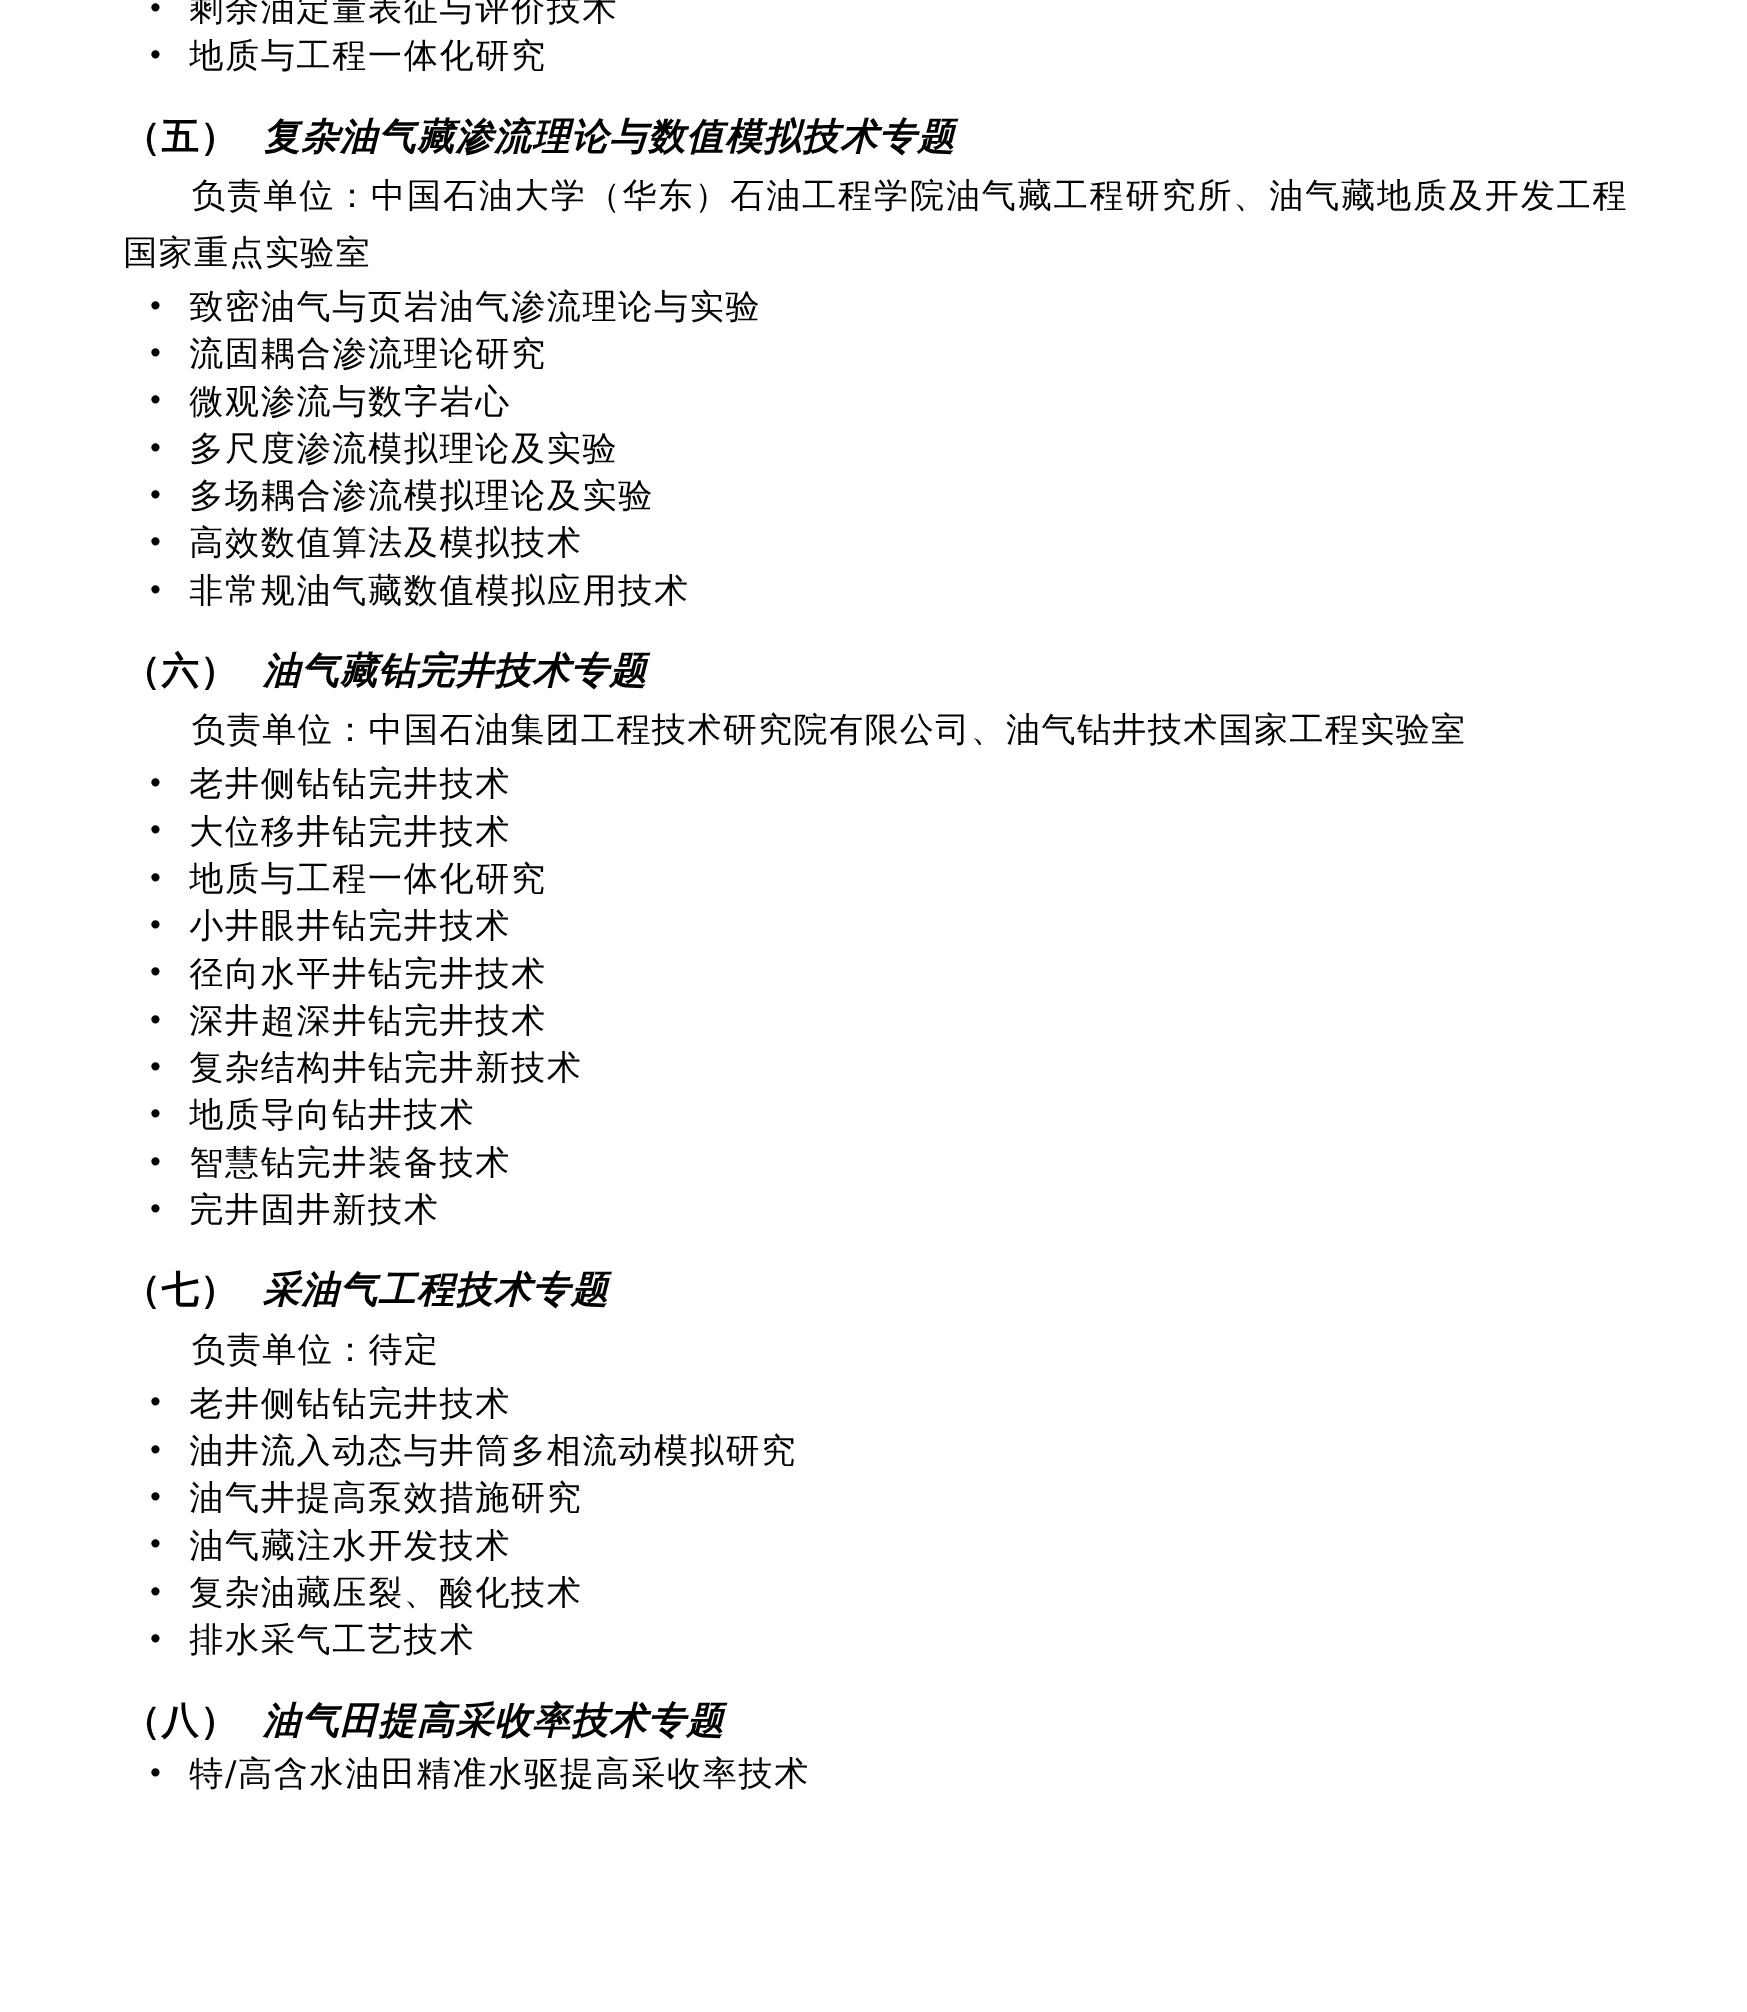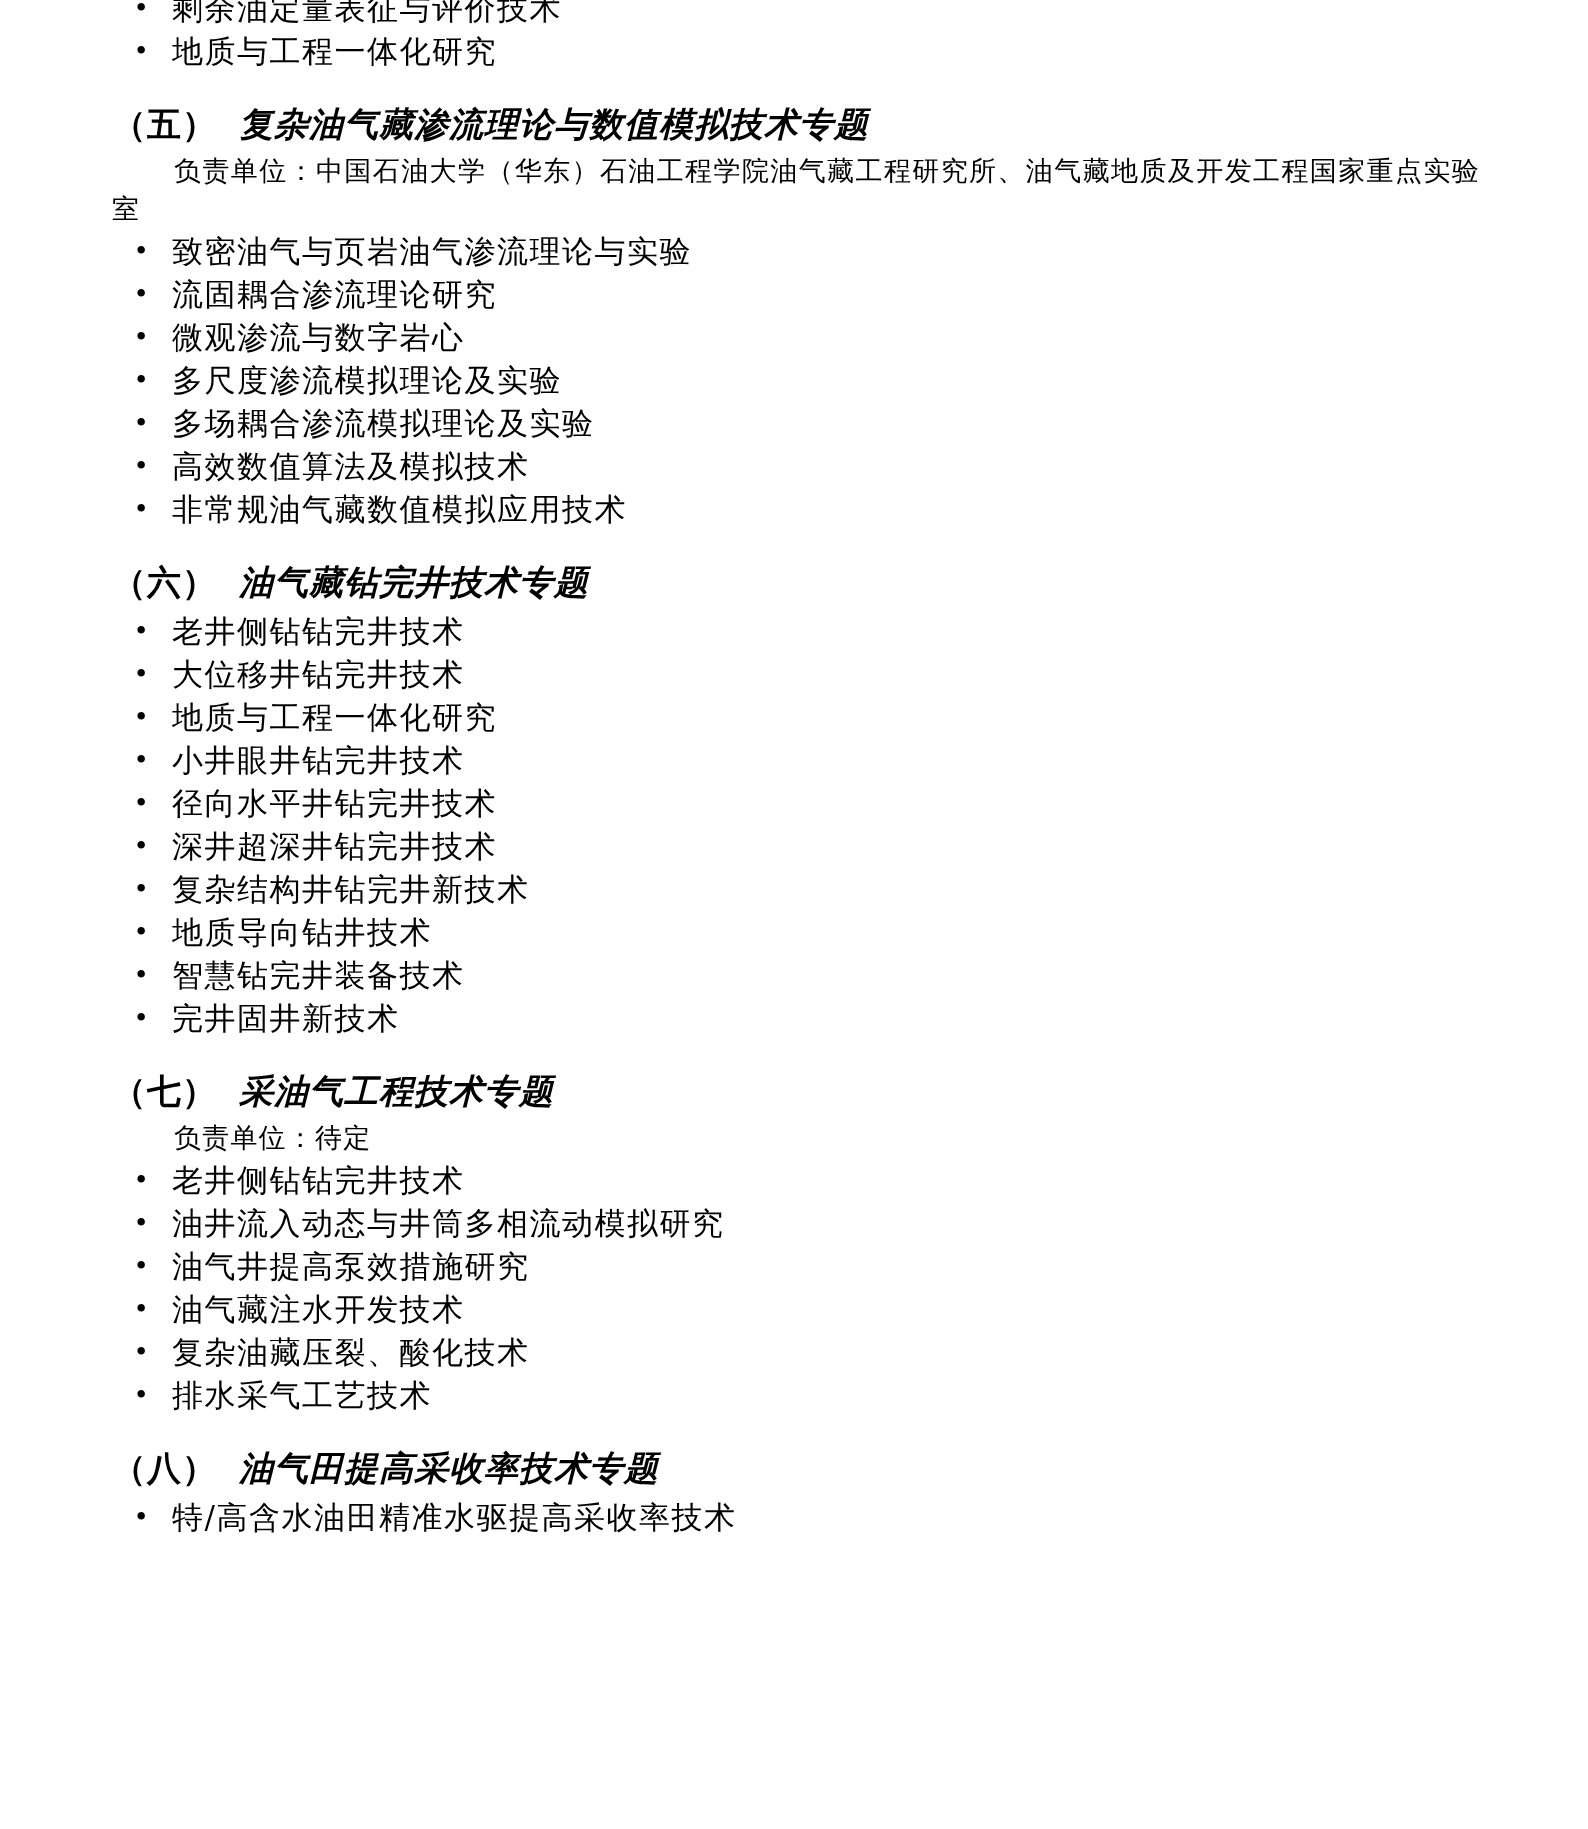--- a/index.html
+++ b/index.html
@@ -63,22 +63,22 @@
   }
   .section-title .num {
     flex: 0 0 auto;
     margin-right: 22px;
   }
   .section-title .ttl {
     flex: 1 1 auto;
     font-style: italic;
   }
   .unit-line {
-    font-size: 27px;
-    line-height: 38px;
+    font-size: 31px;
+    line-height: 52px;
     letter-spacing: 1.2px;
     text-indent: 62px;
     margin: 0 0 2px 0;
     text-align: justify;
     text-justify: inter-ideograph;
   }
   .items {
     margin: 0;
     padding: 0;
     list-style: none;
@@ -136,20 +136,21 @@
         <span class="txt">非常规油气藏数值模拟应用技术</span>
       </li>
     </ul>
   </div>
 
   <div class="section">
     <h2 class="section-title">
       <span class="num">（六）</span>
       <span class="ttl">油气藏钻完井技术专题</span>
     </h2>
+    <p class="unit-line">负责单位：中国石油集团工程技术研究院有限公司、油气钻井技术国家工程实验室</p>
     <ul class="items">
       <li class="bullet-item">
         <span class="dot">•</span>
         <span class="txt">老井侧钻钻完井技术</span>
       </li>
       <li class="bullet-item">
         <span class="dot">•</span>
         <span class="txt">大位移井钻完井技术</span>
       </li>
       <li class="bullet-item">

